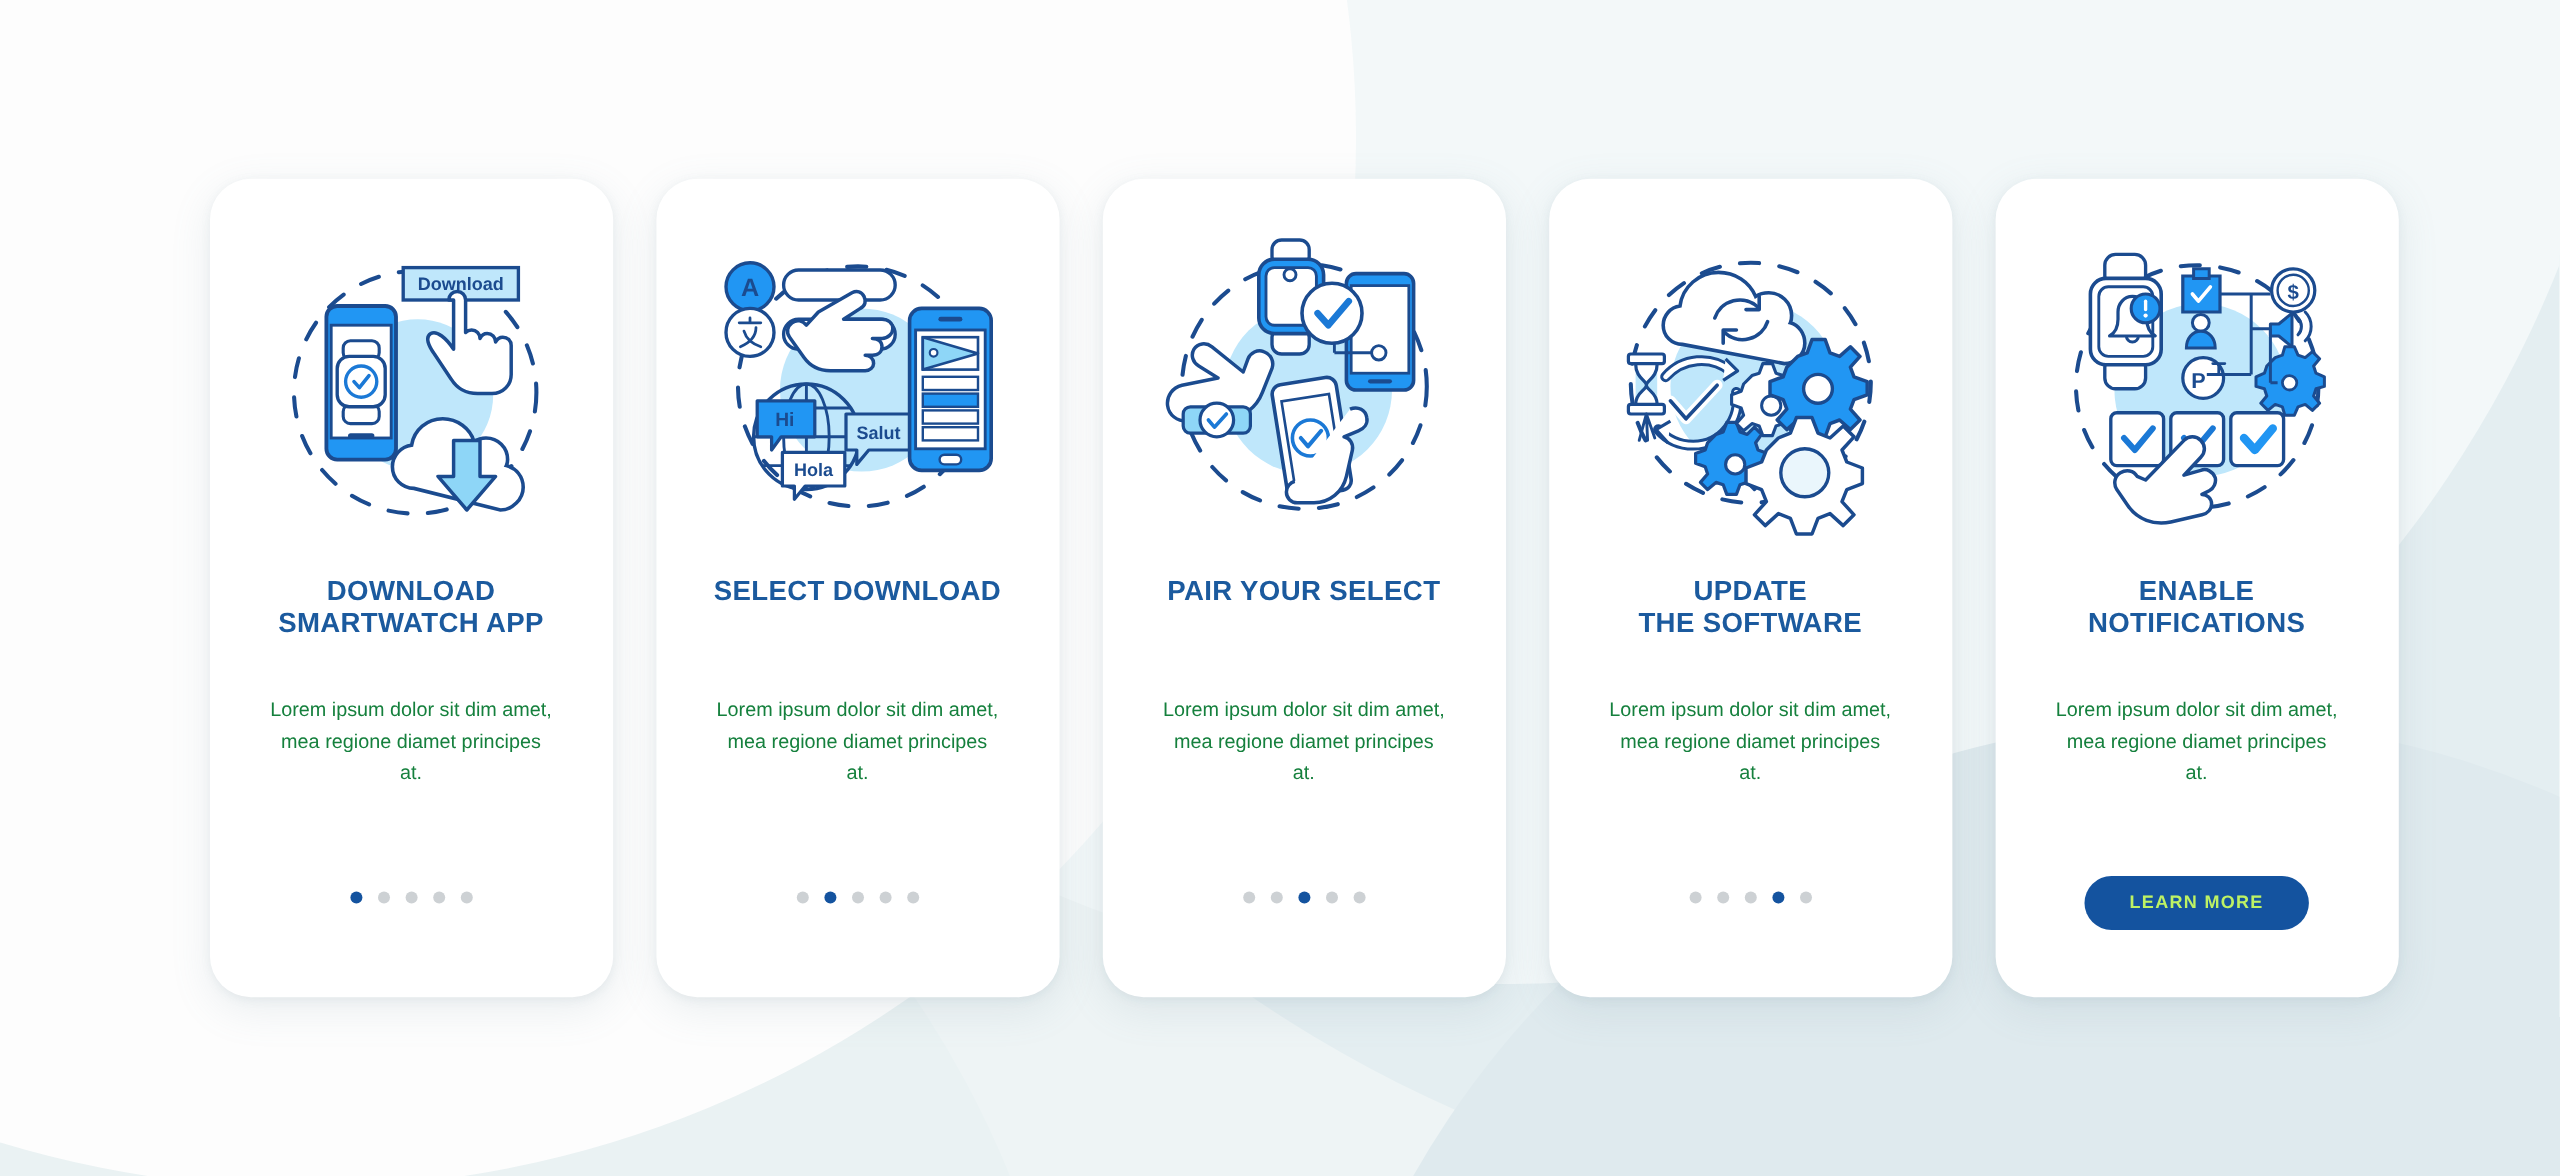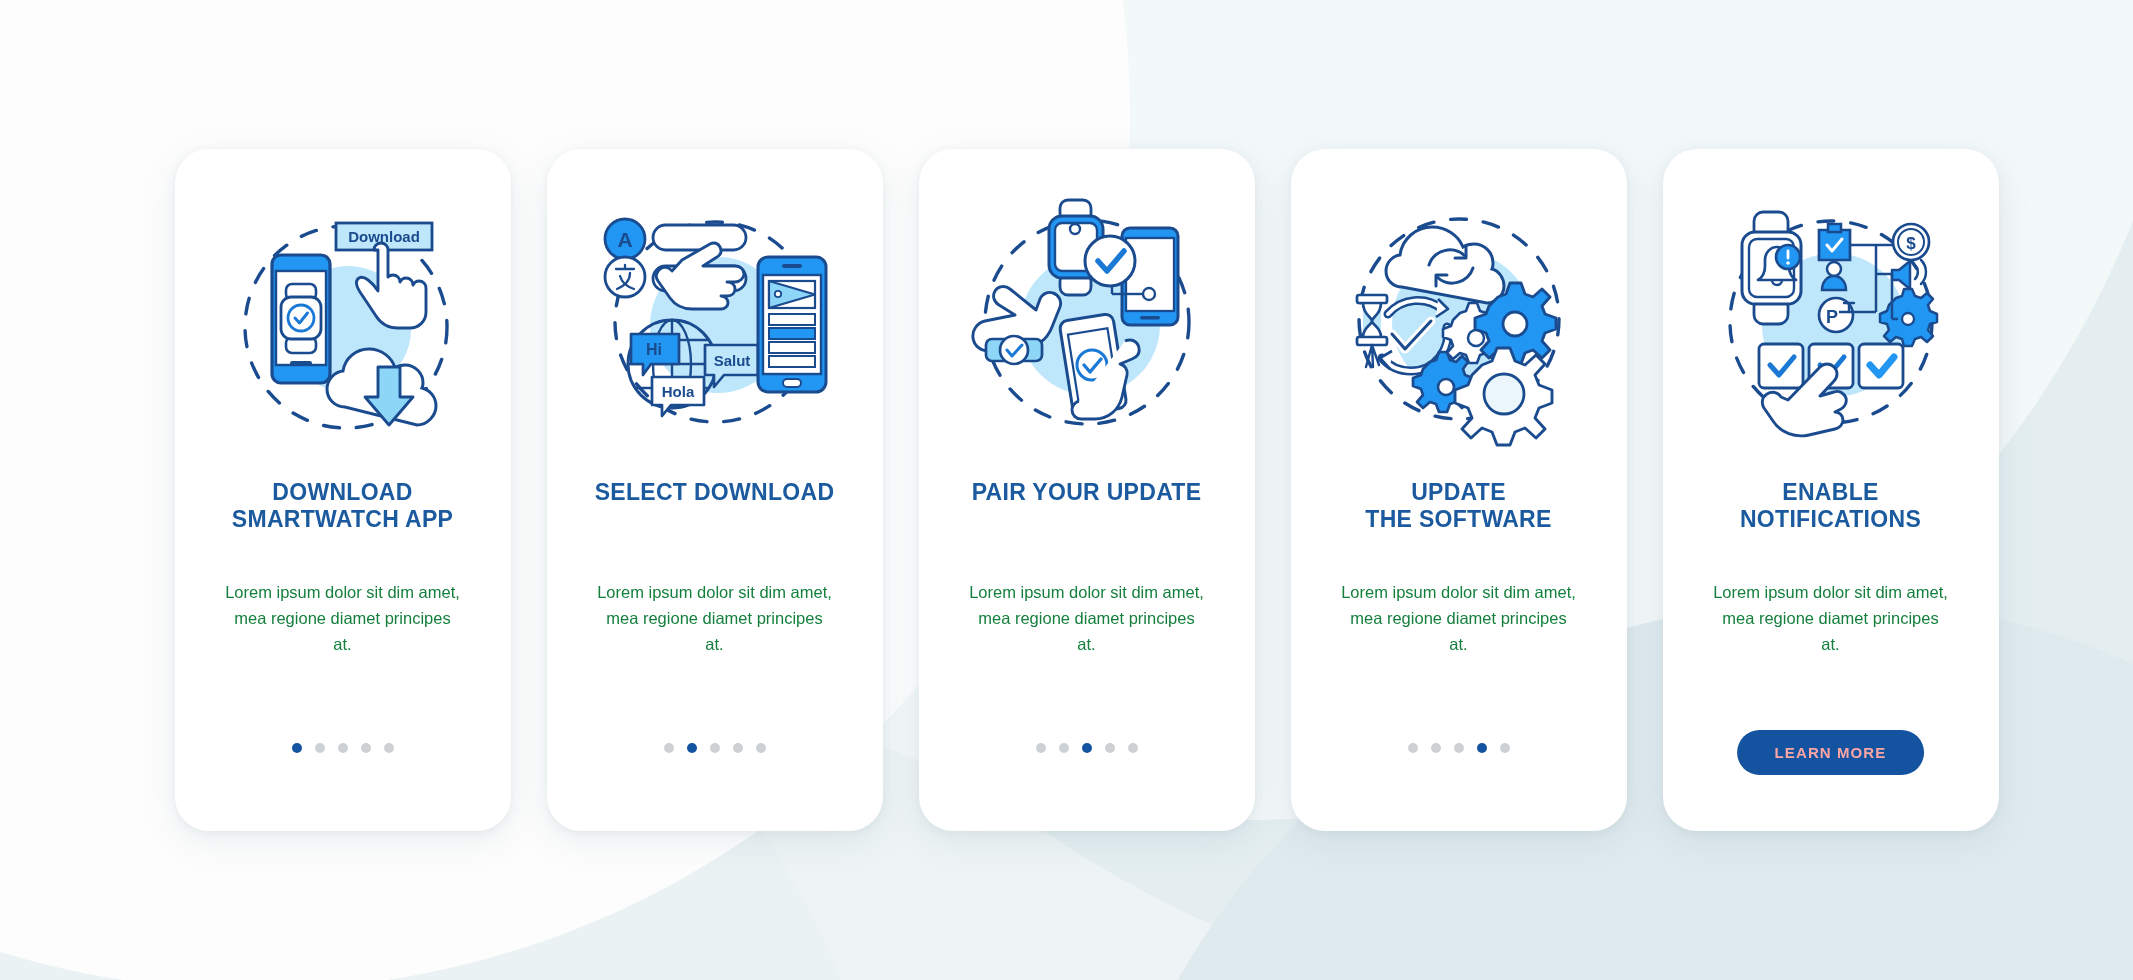--- a/index.html
+++ b/index.html
@@ -129,21 +129,21 @@
     background:#cdd1d4;
   }
   .dot.active { background:#14539f; }
 
   .learn-btn {
     position:absolute;
     bottom:56px;
     left:50%;
     transform:translateX(-50%);
     background:#14539f;
-    color:#fca5a5;
+    color:#bef264;
     border:none;
     border-radius:24px;
     padding:14px 38px;
     font-size:15px;
     font-weight:bold;
     letter-spacing:1.1px;
     font-family:"Liberation Sans", sans-serif;
     cursor:pointer;
     white-space:nowrap;
   }
@@ -332,21 +332,21 @@
             <rect x="111" y="134" width="40" height="68" fill="#ffffff" stroke="#1b4b8f" stroke-width="2.2" transform="rotate(-9 131 168)"></rect>
             <circle cx="130" cy="168" r="15" fill="none" stroke="#1b79d6" stroke-width="3"></circle>
             <path d="M122 168 l6 7 11-13" fill="none" stroke="#1b79d6" stroke-width="3.4" stroke-linecap="round" stroke-linejoin="round"></path>
             <path d="M163 144 c7-3 13 1 14 7 1 5-2 9-7 11 l-12 5 c5 1 8 6 7 11 l-5 22 c-3 13-14 22-27 22
                      h-14 c-5 0-9-4-9-9 0-4 3-8 7-9" fill="#ffffff" stroke="#1b4b8f" stroke-width="2.9" stroke-linejoin="round"></path>
           </g>
         </svg>
       </div>
       <div class="card-title">
         <div>
-          <span>PAIR YOUR UPDATE</span>
+          <span>PAIR YOUR SELECT</span>
         </div>
       </div>
       <div class="card-body">Lorem ipsum dolor sit dim amet, mea regione diamet principes at.</div>
       <div class="dots">
         <span class="dot"></span>
         <span class="dot"></span>
         <span class="dot active"></span>
         <span class="dot"></span>
         <span class="dot"></span>
       </div>

